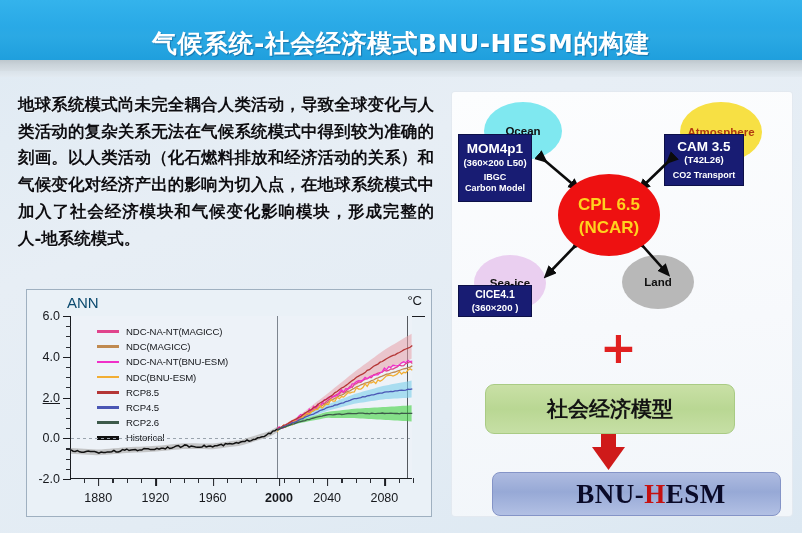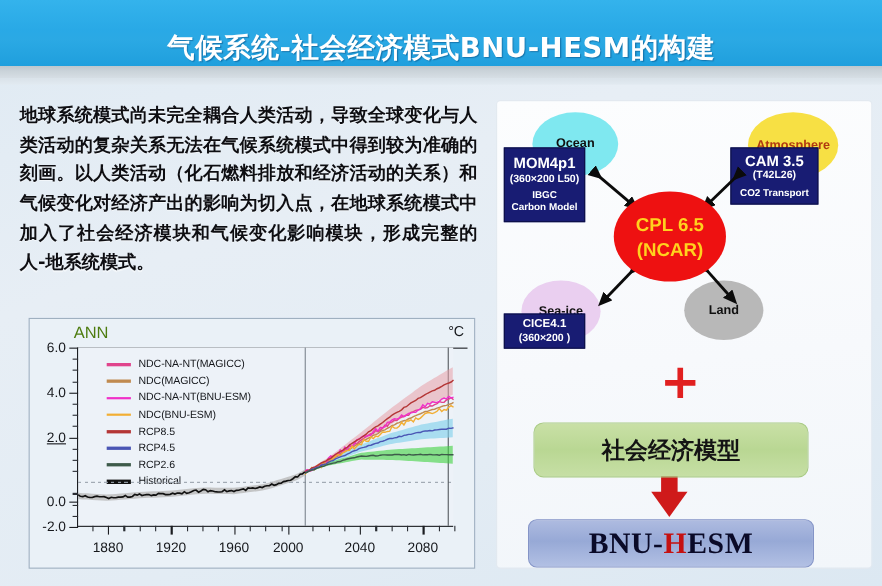--- a/index.html
+++ b/index.html
@@ -38,21 +38,21 @@
     color:#0e0e12;text-align:justify;
     text-shadow:0 1px 0 rgba(255,255,255,.5);
   }
 
   
   .chart-panel{
     position:absolute;left:26px;top:289px;width:406px;height:228px;
     background:#eaf1f7;border:1px solid #9fb0c0;box-sizing:border-box;
   }
   .chart-ann{
-    position:absolute;left:40px;top:4px;font-size:15px;color:#4d7c0f;
+    position:absolute;left:40px;top:4px;font-size:15px;color:#0c4a6e;
     font-family:"Liberation Sans",sans-serif;
   }
   .chart-degc{
     position:absolute;right:9px;top:3px;font-size:13px;color:#16181c;
   }
   .plot{
     position:absolute;left:43px;top:26px;width:342px;height:163px;
     background:#edf2f8;border-left:1.4px solid #1b1d21;border-bottom:1.4px solid #1b1d21;
     box-sizing:border-box;
   }
@@ -154,38 +154,38 @@
           <div class="legend-label">RCP2.6</div>
         </div>
         <div class="legend-row">
           <div class="legend-swatch" style="background: rgb(17, 17, 17); height: 3.4px;"></div>
           <div class="legend-label">Historical</div>
         </div>
       </div>
   <div class="ytick" style="top: 0px;">6.0</div>
       <div class="ytick" style="top: 40.75px;">4.0</div>
       <div class="ytick" style="top: 81.5px; text-decoration: underline;">2.0</div>
-      <div class="ytick" style="top: 140px; padding-left: 24px;">0.0</div>
+      <div class="ytick" style="top: 122px; padding-left: 24px;">0.0</div>
       <div class="ytick" style="top: 163px;">-2.0</div>
       <div class="yminor" style="top: 152.812px;"></div>
       <div class="yminor" style="top: 142.625px;"></div>
       <div class="yminor" style="top: 132.438px;"></div>
       <div class="yminor" style="top: 112.062px;"></div>
       <div class="yminor" style="top: 101.875px;"></div>
       <div class="yminor" style="top: 91.6875px;"></div>
       <div class="yminor" style="top: 71.3125px;"></div>
       <div class="yminor" style="top: 61.125px;"></div>
       <div class="yminor" style="top: 50.9375px;"></div>
       <div class="yminor" style="top: 30.5625px;"></div>
       <div class="yminor" style="top: 20.375px;"></div>
       <div class="yminor" style="top: 10.1875px;"></div>
       <div class="xtick" style="left: 27.1883px;">1880</div>
       <div class="xtick" style="left: 84.4268px;">1920</div>
       <div class="xtick" style="left: 141.665px;">1960</div>
-      <div class="xtick" style="left: 191px;">2000</div>
+      <div class="xtick" style="left: 208px; font-weight: bold;">2000</div>
       <div class="xtick" style="left: 256.142px;">2040</div>
       <div class="xtick" style="left: 313.381px;">2080</div>
       <div class="xminor" style="left: 12.8787px;"></div>
       <div class="xminor" style="left: 41.4979px;"></div>
       <div class="xminor" style="left: 55.8075px;"></div>
       <div class="xminor" style="left: 70.1172px;"></div>
       <div class="xminor" style="left: 98.7364px;"></div>
       <div class="xminor" style="left: 113.046px;"></div>
       <div class="xminor" style="left: 127.356px;"></div>
       <div class="xminor" style="left: 155.975px;"></div>
@@ -273,18 +273,18 @@
       <path d="M140,355 L173,355 L156.5,378 z"></path>
     </g>
   </svg>
 
   <div class="plus" style="left:148px;top:238px;">+</div>
 
   <div class="socio" style="left:33px;top:292px;width:248px;height:48px;">
     <span>社会经济模型</span>
   </div>
 
-  <div class="hesm" style="left:28px;top:380px;width:258px;height:42px;">
+  <div class="hesm" style="left:40px;top:380px;width:258px;height:42px;padding-left:29px;">
     <span>BNU-</span>
       <span class="hred">H</span>
       <span>ESM</span>
   </div>
 </div>
 
 </body></html>

